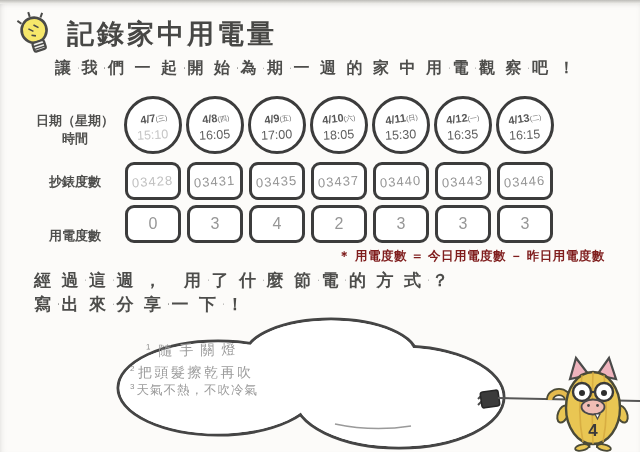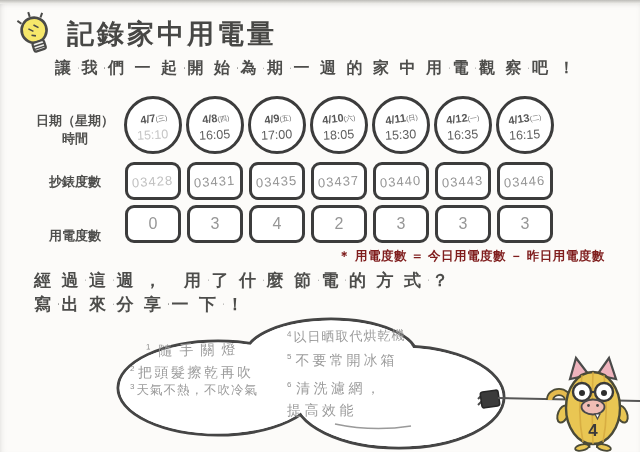--- a/index.html
+++ b/index.html
@@ -368,26 +368,20 @@
       <ellipse cx="228" cy="44" rx="84.5" ry="35.5"></ellipse>
       <ellipse cx="296" cy="85" rx="103.5" ry="49.5"></ellipse>
     </g>
     <path d="M232 112 Q 270 120 308 114" fill="none" stroke="#9a9a9a" stroke-width="1.6"></path>
   </svg>
 
   <div class="cloud-list cloud-left">
       <div class="citem"><sup class="cnum">1</sup><span class="ctext">隨手關燈</span></div>
       <div class="citem"><sup class="cnum">2</sup><span class="ctext">把頭髮擦乾再吹</span></div>
       <div class="citem"><sup class="cnum">3</sup><span class="ctext">天氣不熱，不吹冷氣</span></div>
-    </div>
-  <div class="cloud-list cloud-right">
-      <div class="citem"><sup class="cnum">4</sup><span class="ctext">以日晒取代烘乾機</span></div>
-      <div class="citem"><sup class="cnum">5</sup><span class="ctext">不要常開冰箱</span></div>
-      <div class="citem"><sup class="cnum">6</sup><span class="ctext">清洗濾網，
-提高效能</span></div>
     </div>
 
   <svg class="cord-svg" width="164" height="26" viewBox="0 0 164 26">
     <line x1="2" y1="11" x2="6" y2="7" stroke="#4a4a4a" stroke-width="2"></line>
     <line x1="2" y1="17" x2="6" y2="13" stroke="#4a4a4a" stroke-width="2"></line>
     <rect x="5" y="3" width="18" height="16" rx="2.5" fill="#3b3b3b" stroke="#262626" stroke-width="1.5" transform="rotate(-8 14 11)"></rect>
     <line x1="22" y1="10" x2="164" y2="13" stroke="#565656" stroke-width="2"></line>
     <path d="M74 12 A 9 8 0 0 1 92 12" fill="none" stroke="#4a4a38" stroke-width="8"></path>
     <path d="M74 12 A 9 8 0 0 1 92 12" fill="none" stroke="#e4ba4e" stroke-width="4.5"></path>
   </svg>

